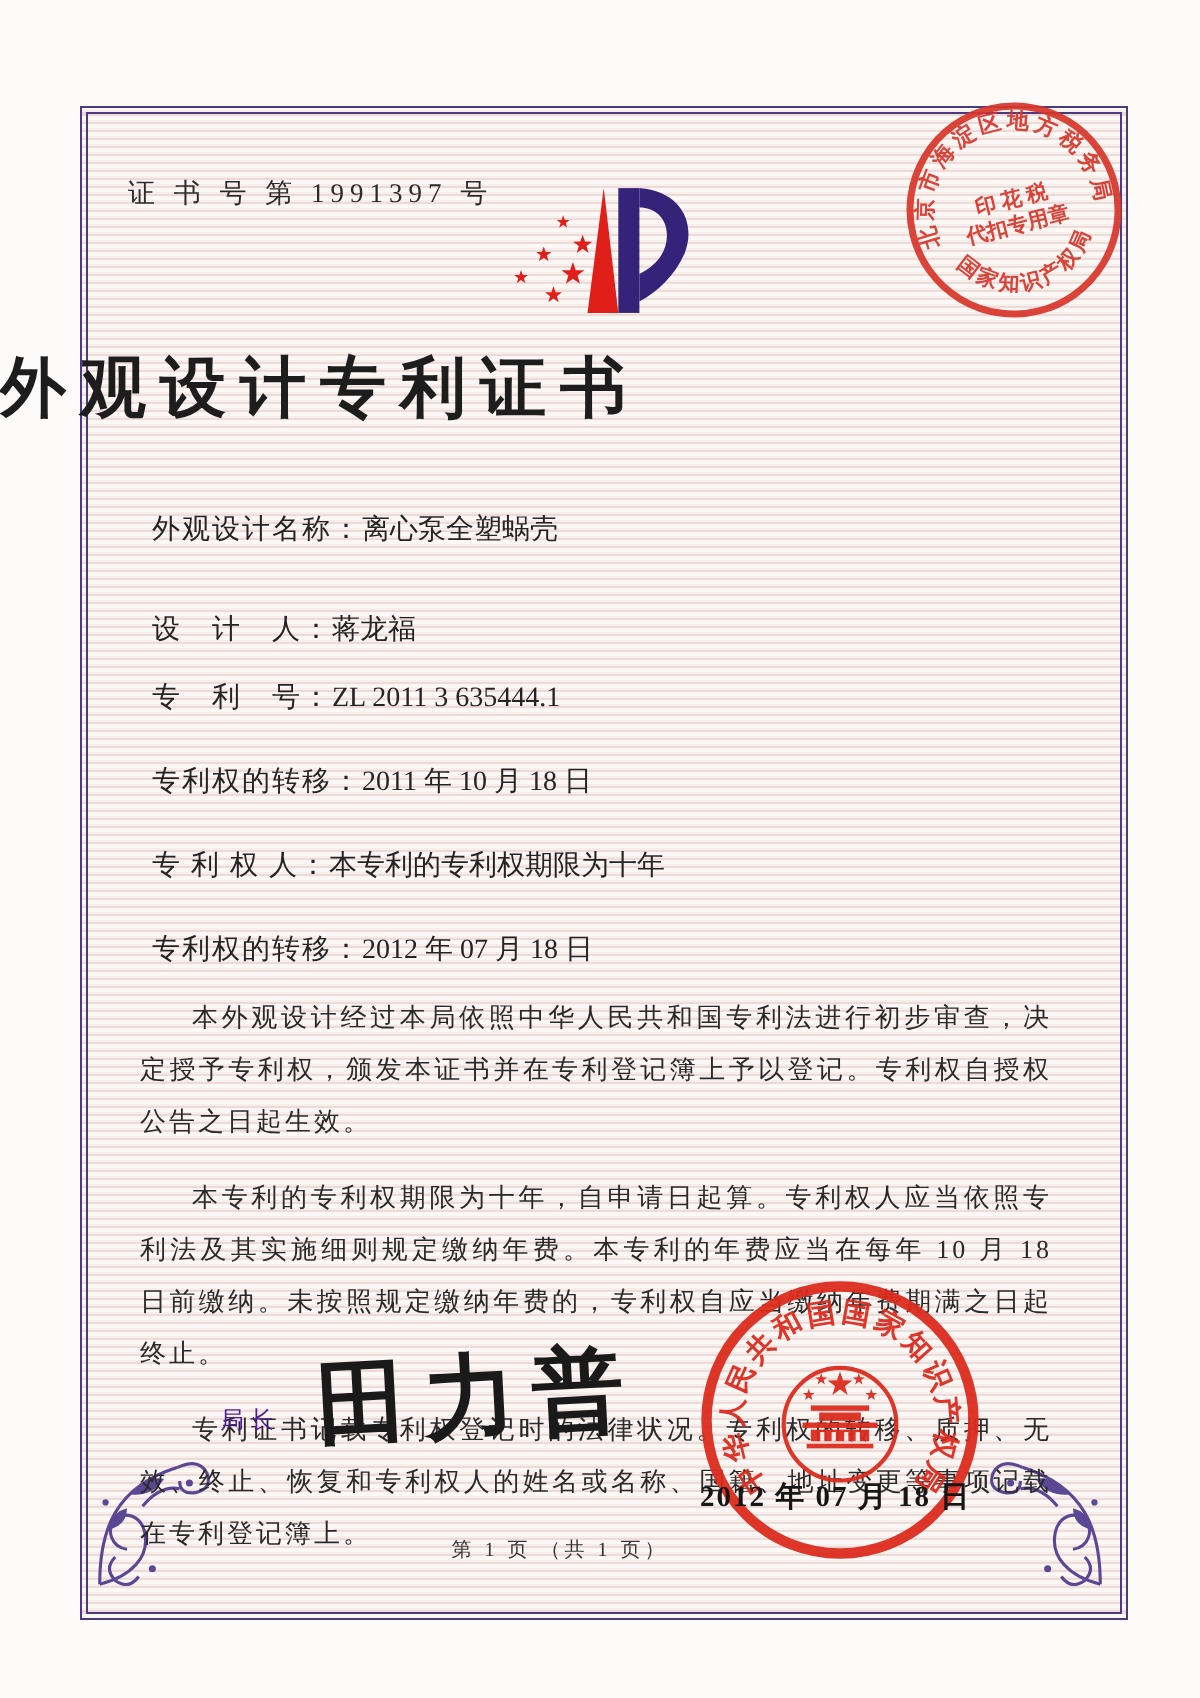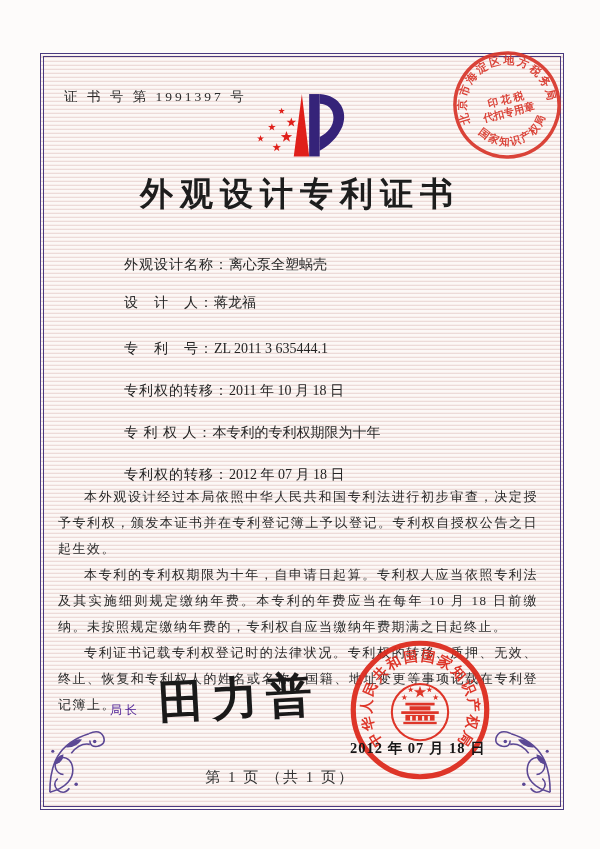--- a/index.html
+++ b/index.html
@@ -21,52 +21,52 @@
   }
   .corner{position:absolute;width:78px;height:78px;z-index:3;}
   .corner.bl{left:44px;top:720px;}
   .corner.br{left:478px;top:720px;transform:scaleX(-1);}
   .cert-no{
     position:absolute;left:64px;top:88px;font-size:13.5px;letter-spacing:3px;
     color:#2b2b2b;z-index:4;
   }
   .logo{position:absolute;left:244px;top:90px;z-index:4;}
   .title{
-    position:absolute;left:0;top:172px;width:600px;text-align:center;
+    position:absolute;left:0;top:172px;width:600px;text-align:left;
     font-size:33px;font-weight:bold;letter-spacing:7px;color:#1d1d1d;z-index:4;
   }
   .fields{position:absolute;left:76px;top:256px;width:440px;z-index:4;}
-  .field{position:absolute;left:0;white-space:nowrap;font-size:14px;color:#242424;margin-left:48px;}
+  .field{position:absolute;left:0;white-space:nowrap;font-size:14px;color:#242424;}
   .field .lbl{letter-spacing:1px;}
   .watermark{
     position:absolute;left:138px;top:370px;z-index:2;
     font-family:"DejaVu Sans","Liberation Sans",sans-serif;
     font-size:76px;font-weight:bold;letter-spacing:3px;
     color:transparent;-webkit-text-stroke:2px #ddd3cf;
   }
   .body-text{
     position:absolute;left:58px;top:484px;width:480px;z-index:4;
     font-size:13px;line-height:26px;letter-spacing:1.5px;text-align:justify;color:#2a2a2a;
   }
-  .body-text p{margin:0;text-indent:2em;}
+  .body-text p{margin:12px;text-indent:2em;}
   .director{position:absolute;left:110px;top:702px;font-size:12px;letter-spacing:3px;color:#4c1d95;z-index:4;}
   .signature{
     position:absolute;left:158px;top:668px;z-index:4;
     font-size:46px;font-weight:600;letter-spacing:8px;color:#1a1a1a;
     transform:rotate(-3deg);
   }
   .sipo-seal{position:absolute;left:347px;top:637px;z-index:5;opacity:0.94;}
   .tax-stamp{position:absolute;left:447px;top:45px;z-index:5;transform:rotate(-14deg);opacity:0.92;}
   .issue-date{
     position:absolute;left:350px;top:739px;z-index:6;
     font-size:14.5px;font-weight:bold;letter-spacing:1px;color:#161616;white-space:nowrap;
   }
   .footer{
     position:absolute;left:60px;top:768px;width:440px;text-align:center;z-index:4;
-    font-size:15px;letter-spacing:2px;color:#333;
+    font-size:10px;letter-spacing:2px;color:#333;
   }
   svg text{font-family:"Liberation Serif","DejaVu Serif",serif;}
 </style>
 </head>
 <body>
 
 <div class="page">
 
   <svg width="0" height="0" style="position:absolute">
     <defs>
@@ -127,21 +127,21 @@
     </g>
   </svg>
 
   <div class="title">外观设计专利证书</div>
 
 
   <div class="fields">
     <div class="field" style="top:0px">
       <span class="lbl">外观设计名称：</span><span class="val">离心泵全塑蜗壳</span>
     </div>
-    <div class="field" style="top:38px">
+    <div class="field" style="top:50px">
       <span class="lbl">设　计　人：</span><span class="val">蒋龙福</span>
     </div>
     <div class="field" style="top:84px">
       <span class="lbl">专　利　号：</span><span class="val">ZL 2011 3 635444.1</span>
     </div>
     <div class="field" style="top:126px">
       <span class="lbl">专利权的转移：</span><span class="val">2011 年 10 月 18 日</span>
     </div>
     <div class="field" style="top:168px">
       <span class="lbl">专 利 权 人：</span><span class="val">本专利的专利权期限为十年</span>

